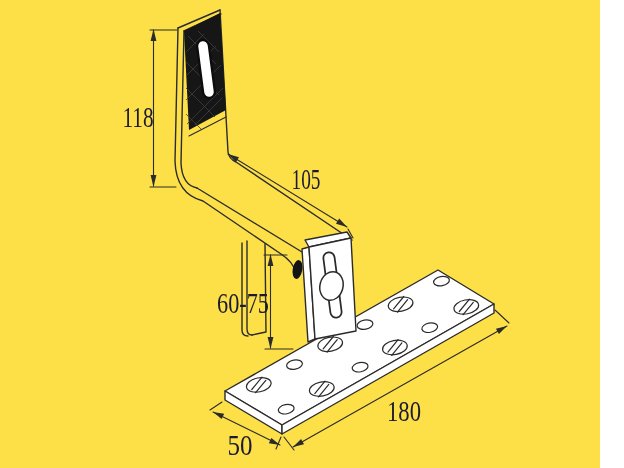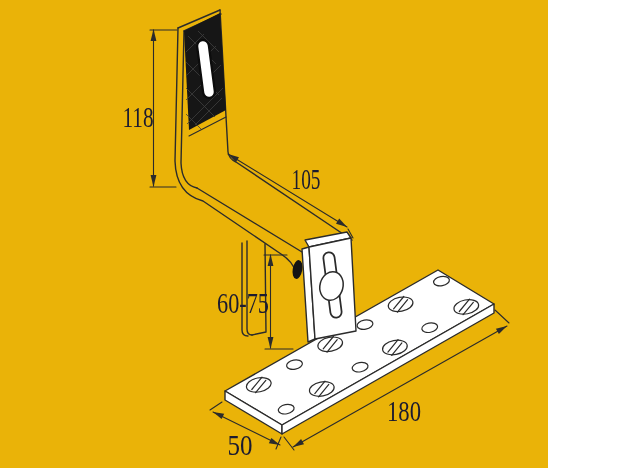--- a/index.html
+++ b/index.html
@@ -1,16 +1,16 @@
 <!DOCTYPE html>
 <html><head>
 <meta charset="utf-8">
 <style>
   html,body{margin:0;padding:0;background:#ffffff;}
-  .canvas{position:relative;width:548px;height:468px;background:#eab308;overflow:hidden;
+  .canvas{position:relative;width:600px;height:468px;background:#fde047;overflow:hidden;
           font-family:"Liberation Serif",serif;text-decoration:underline;}
   svg{display:block;}
   .ln{fill:none;stroke:#2b2b2b;stroke-width:1.4;stroke-linecap:round;stroke-linejoin:round;}
   .thin{fill:none;stroke:#2b2b2b;stroke-width:1.1;stroke-linecap:round;}
   .face{fill:#ffffff;stroke:#2b2b2b;stroke-width:1.4;stroke-linejoin:round;}
   .hatchfill{fill:#161616;stroke:none;}
   .hatchtex{stroke:#3f3f3f;stroke-width:0.8;fill:none;}
   .dim{fill:none;stroke:#2b2b2b;stroke-width:1.1;stroke-linecap:round;}
   .arrow{fill:#2b2b2b;stroke:none;}
   .dimtext{fill:#1b1b30;font-family:"Liberation Serif",serif;font-size:30px;}

